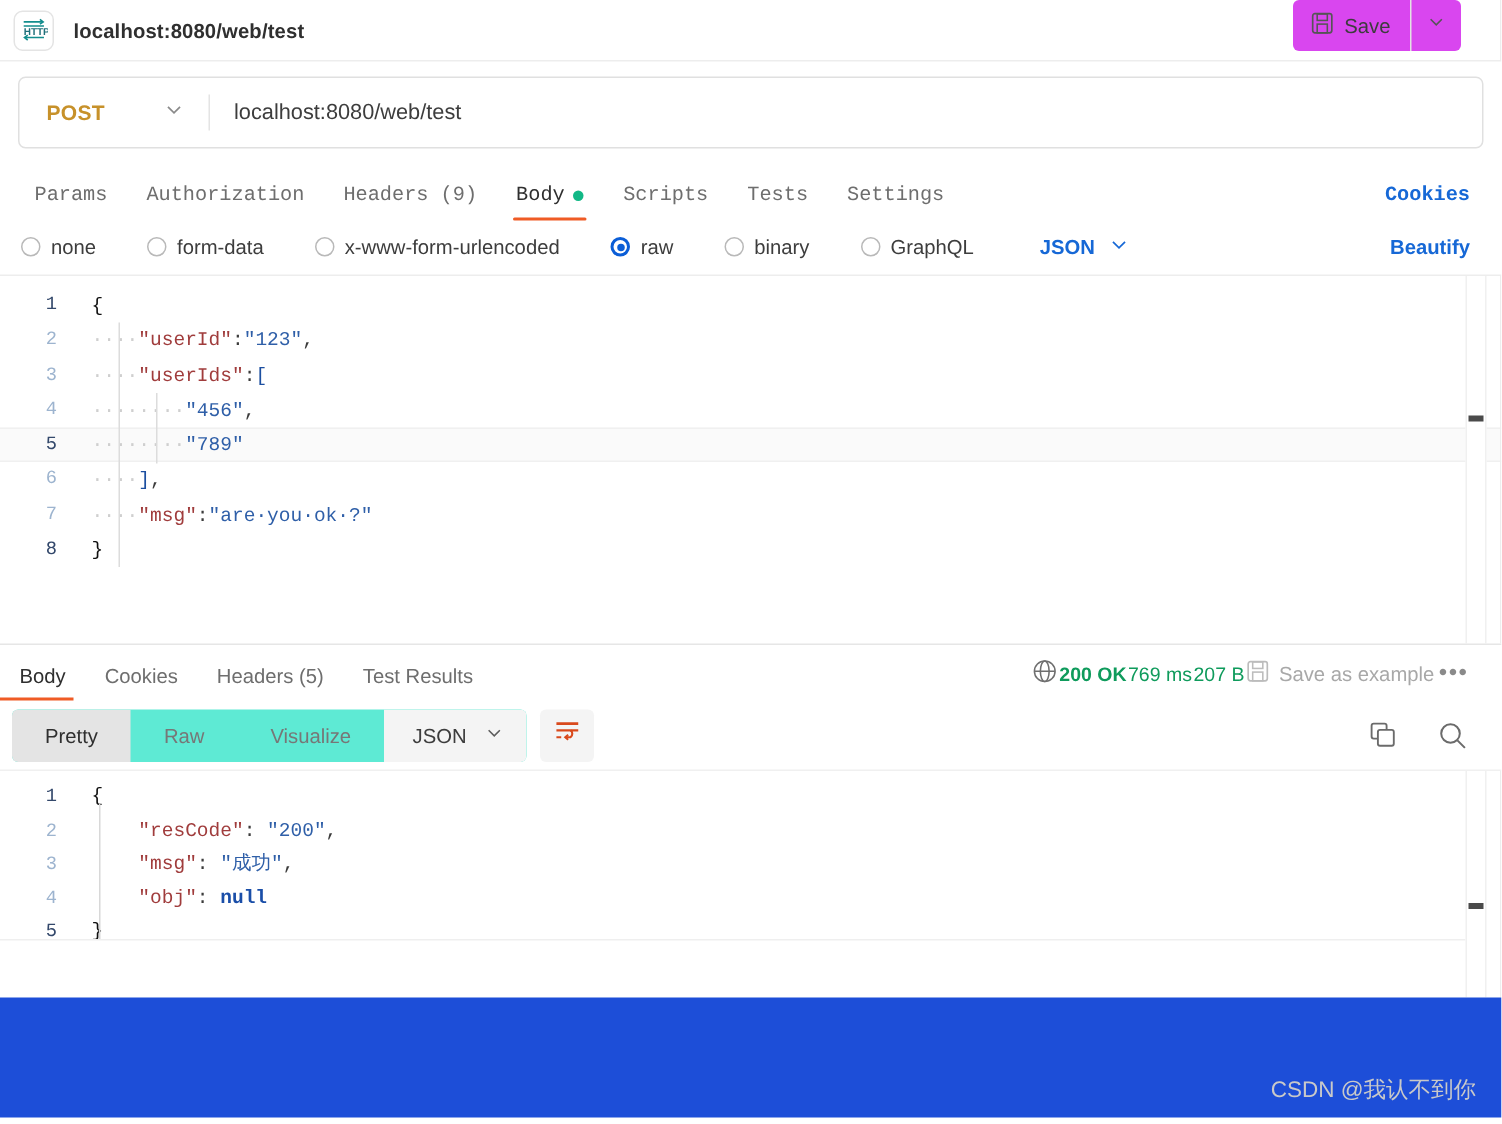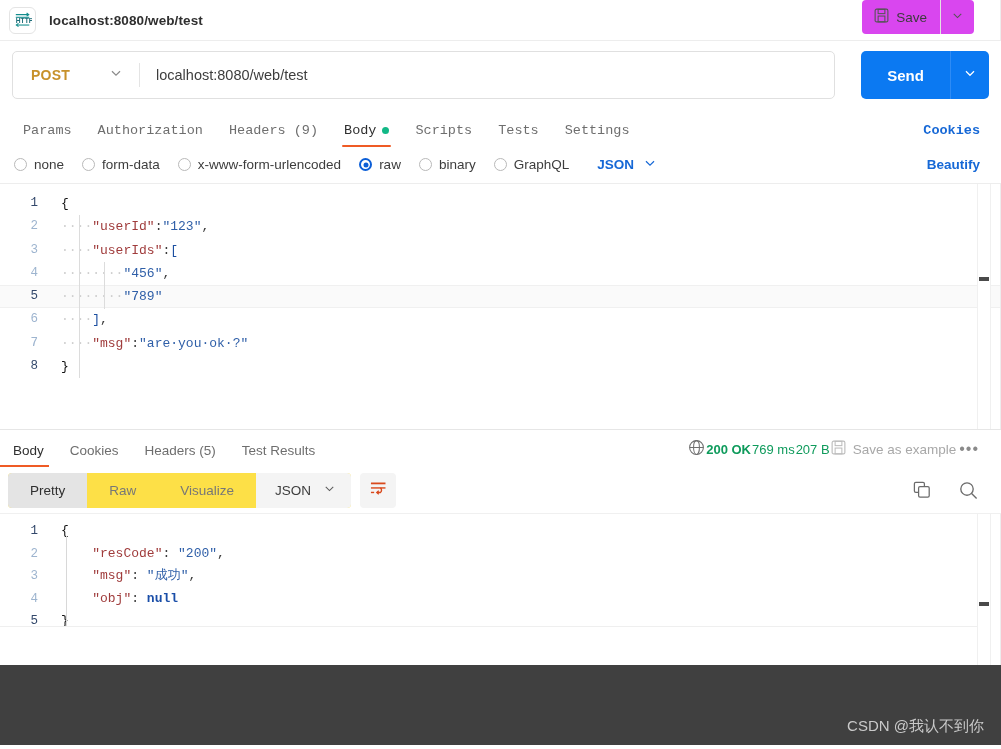--- a/index.html
+++ b/index.html
@@ -159,21 +159,21 @@
     position: absolute; right: 21px; bottom: 9px;
     font-size: 13.5px; font-weight: bold; color: #1668d6;
     cursor: pointer;
   }
 
   
   .bodytype-row {
     display: flex;
     align-items: center;
     padding: 9px 0 10px 14px;
-    gap: 0px;
+    gap: 16px;
     position: relative;
   }
   .radio-item {
     display: flex; align-items: center; gap: 7px;
     margin-right: 18px;
     cursor: pointer;
     font-size: 13.5px;
     color: #3d3d3d;
   }
   .radio {
@@ -303,21 +303,21 @@
   
   .resp-toolbar {
     height: 46px;
     display: flex;
     align-items: center;
     padding: 0 8px 0 8px;
     position: relative;
   }
   .seg {
     display: flex; align-items: center;
-    background: #fde047; border-radius: 4px;
+    background: #5eead4; border-radius: 4px;
     height: 35px;
     overflow: hidden;
   }
   .seg-item {
     padding: 0 22px; height: 100%;
     display: flex; align-items: center;
     font-size: 13.5px; color: #777;
     cursor: pointer;
   }
   .seg-item.active { background: #e4e4e4; color: #2f2f2f; }
@@ -371,21 +371,21 @@
     background: #fff; cursor: pointer;
   }
   .resp-vscroll-mark {
     position: absolute; left: 1px; right: 1px;
     height: 4px; background: #4a4a4a; top: 88px;
   }
   .resp-hr {
     position: absolute; left: 0; right: 24px; top: 112px; height: 1px; background: #efefef;
   }
   .bottom-fill {
-    height: 80px; background: #404040;
+    height: 80px; background: #1d4ed8;
     position: relative;
   }
   .watermark {
     position: absolute;
     right: 17px; bottom: 9px;
     font-size: 15px;
     color: #c9c9c9;
     font-family: "Liberation Sans", sans-serif;
     white-space: nowrap;
   }
@@ -433,30 +433,20 @@
     <div class="method">
       <span class="method-label">POST</span>
       <span>
         <svg width="14" height="14" viewBox="0 0 16 16">
             <path d="M3.4 6 L8 10.6 L12.6 6" stroke="#8a8a8a" stroke-width="1.3" fill="none"></path>
           </svg>
       </span>
     </div>
     <div class="method-sep"></div>
     <input class="url-input" value="localhost:8080/web/test" style="">
-  </div>
-  <div class="send-group">
-    <div class="send-btn">Send</div>
-    <div class="send-caret">
-      <span>
-        <svg width="14" height="14" viewBox="0 0 16 16">
-            <path d="M3.4 6 L8 10.6 L12.6 6" stroke="#ffffff" stroke-width="1.4" fill="none"></path>
-          </svg>
-      </span>
-    </div>
   </div>
 </div>
 
 <div class="req-tabs">
   <div class="rtab">
       <span>Params</span>
     </div>
   <div class="rtab">
       <span>Authorization</span>
     </div>

